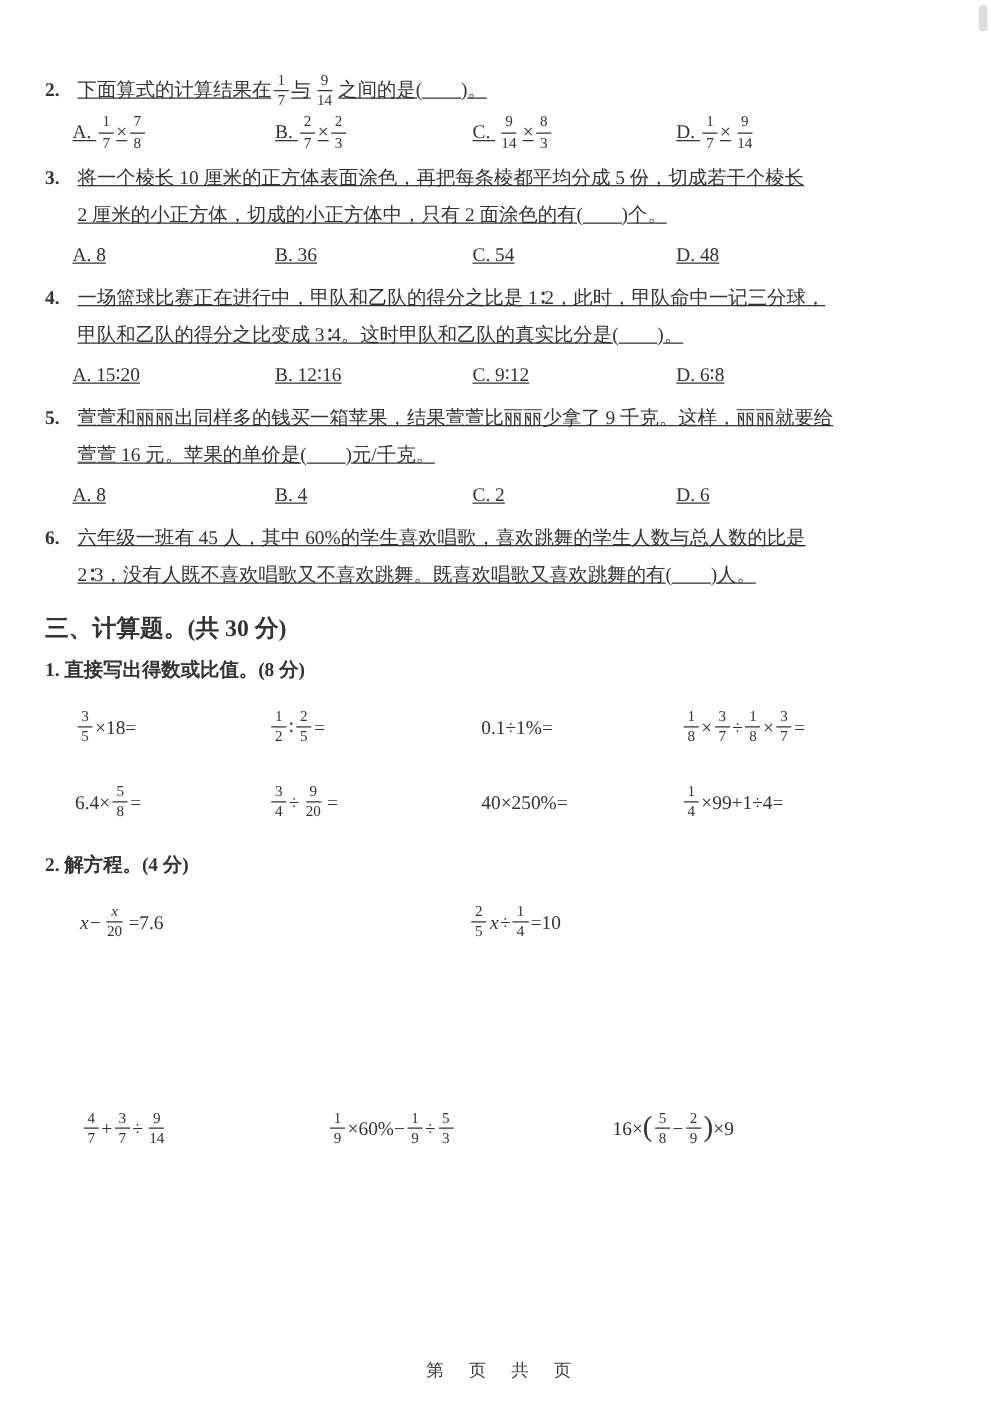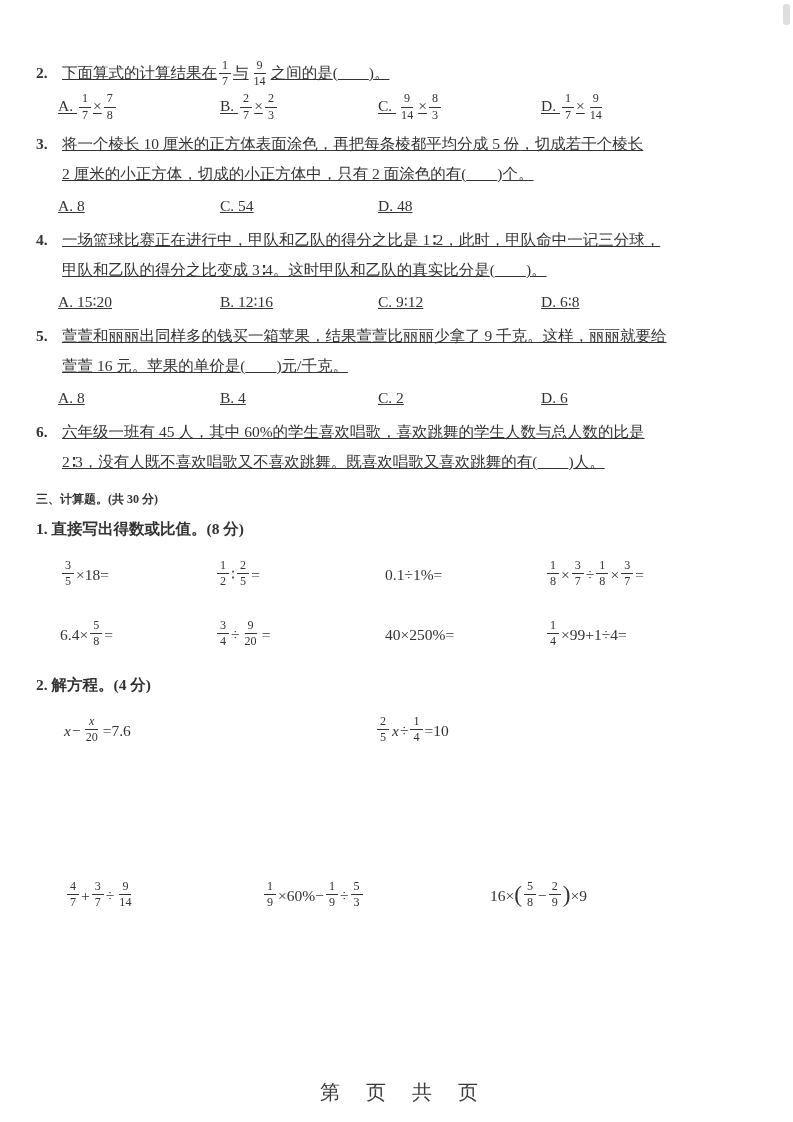--- a/index.html
+++ b/index.html
@@ -63,33 +63,33 @@
   }
   .expr .paren {
     font-size: 1.5em;
     font-weight: 300;
     vertical-align: middle;
     line-height: 1;
     position: relative;
     top: -1px;
   }
   
-  .section-title { font-weight: bold; font-size: 12px; margin: 10px 0 8px 0; }
+  .section-title { font-weight: bold; font-size: 19px; margin: 10px 0 8px 0; }
   .item-label { font-weight: bold; line-height: 26px; margin-top: 0; }
   .expr-row { margin: 10px 0 14px 0; }
   .cell { white-space: nowrap; line-height: 1.2; display: flex; align-items: center; }
   .grid-4 { display: grid; grid-template-columns: 155px 170px 160px 1fr; padding-left: 24px; align-items: center; min-height: 46px; }
   .grid-eq { display: grid; grid-template-columns: 312px 1fr; padding-left: 27px; align-items: center; min-height: 46px; }
   .grid-3 { display: grid; grid-template-columns: 197px 228px 1fr; padding-left: 29px; align-items: center; min-height: 48px; }
   .workspace-after { margin-bottom: 118px; }
   
   .footer {
     margin-top: auto;
     align-self: center;
-    font-size: 20px;
+    font-size: 14px;
     letter-spacing: 3px;
     color: #3a3a3a;
   }
 </style>
 </head>
 <body>
 
 <div class="page">
   <div class="scrollbar-thumb"></div>
 
@@ -140,20 +140,21 @@
       </div>
       <div class="question">
         <span class="q-num">3.</span>
         <div class="q-body">
           <div class="q-stem">
             <div class="stem-line"><span>将一个棱长 10 厘米的正方体表面涂色，再把每条棱都平均分成 5 份，切成若干个棱长</span></div>
             <div class="stem-line"><span>2 厘米的小正方体，切成的小正方体中，只有 2 面涂色的有</span><span class="paren">(</span><span>　　</span><span class="paren">)</span><span>个。</span></div>
           </div>
           <div class="options">
             <div class="option expr"><span>A. 8</span></div>
+            <div class="option expr"><span>B. 36</span></div>
             <div class="option expr"><span>C. 54</span></div>
             <div class="option expr"><span>D. 48</span></div>
           </div>
         </div>
       </div>
       <div class="question">
         <span class="q-num">4.</span>
         <div class="q-body">
           <div class="q-stem">
             <div class="stem-line"><span>一场篮球比赛正在进行中，甲队和乙队的得分之比是 1∶2，此时，甲队命中一记三分球，</span></div>

